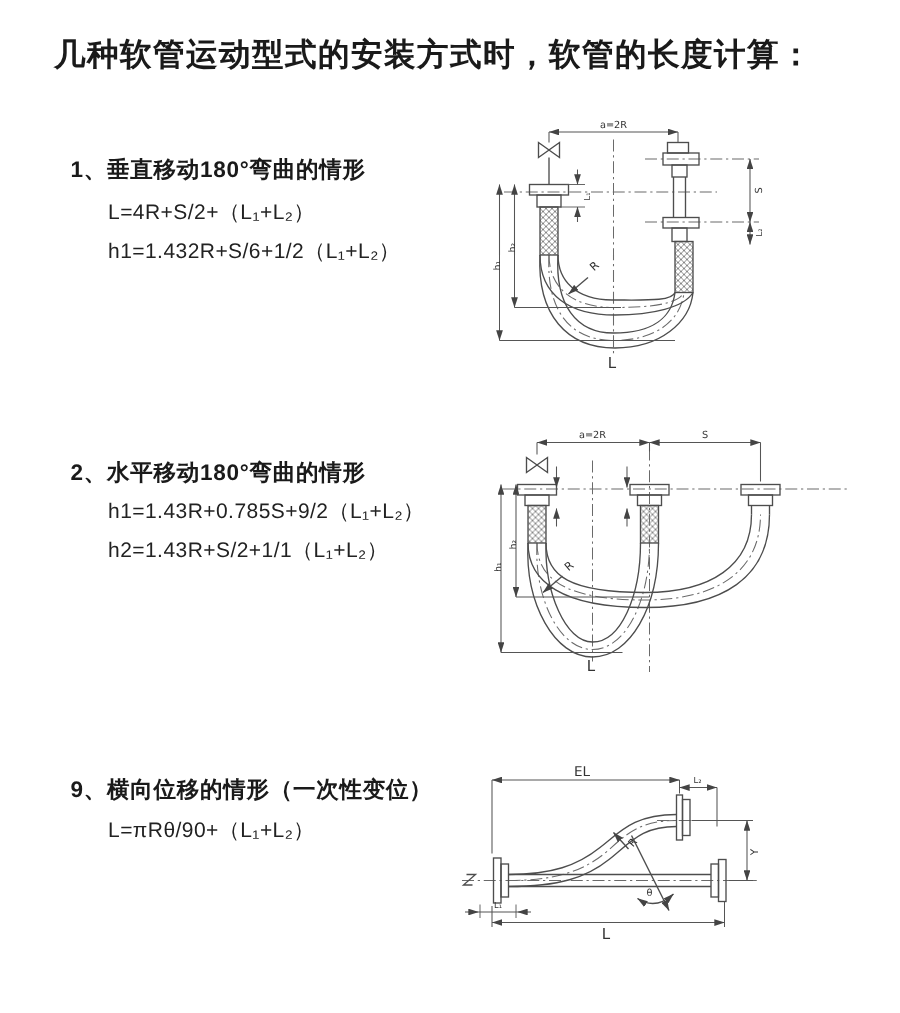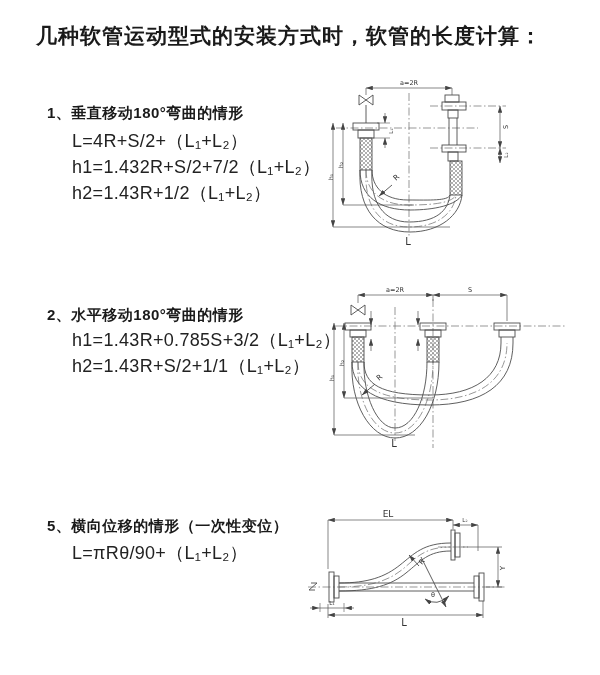--- a/index.html
+++ b/index.html
@@ -1,21 +1,21 @@
 <!DOCTYPE html>
 <html><head>
 <meta charset="utf-8">
 <style>
   html,body{margin:0;padding:0;}
   body{width:600px;height:675px;background:#ffffff;position:relative;overflow:hidden;
        font-family:"Liberation Sans","DejaVu Sans",sans-serif;color:#1e1e1e;}
   .abs{position:absolute;}
   .title{left:36px;top:22px;font-size:21px;font-weight:bold;letter-spacing:1px;color:#1a1a1a;}
   .sec-head{font-size:15px;font-weight:bold;letter-spacing:0.5px;color:#1a1a1a;}
-  .formula{font-size:18px;line-height:26px;color:#222;letter-spacing:0.3px;}
+  .formula{font-size:14px;line-height:26px;color:#222;letter-spacing:0.3px;}
   .f-block{position:absolute;}
   svg text{font-family:"DejaVu Sans","Liberation Sans",sans-serif;fill:#333;stroke:none;}
   .dw{stroke:#4d4d4d;stroke-width:0.9;fill:none;}
   .dm{stroke:#555;stroke-width:0.7;fill:none;}
   .cl{stroke:#6a6a6a;stroke-width:0.7;fill:none;stroke-dasharray:8 2.5 1.5 2.5;}
   .tick{stroke:#555;stroke-width:0.6;}
 </style>
 </head>
 <body>
 
@@ -28,22 +28,21 @@
       <path d="M0,0 L4,4 M4,0 L0,4" stroke="#7a7a7a" stroke-width="0.6" fill="none"></path>
     </pattern>
   </defs>
 </svg>
 
 <div class="abs title">几种软管运动型式的安装方式时，软管的长度计算：</div>
 
 <div class="abs sec-head" style="left:47px;top:104px;">1、垂直移动180°弯曲的情形</div>
 <div class="f-block" style="left:72px;top:128px;">
   <div class="formula">L=4R+S/2+（L₁+L₂）</div>
-  <div class="formula">h1=1.432R+S/2+7/2（L₁+L₂）</div>
-  <div class="formula">h2=1.43R+1/2（L₁+L₂）</div>
+  <div class="formula">h1=1.432R+S/6+1/2（L₁+L₂）</div>
 </div>
 
 <svg class="abs" style="left:300px;top:75px;" width="290" height="185" viewBox="0 0 290 185">
   <g class="cl">
     <line x1="109" y1="18" x2="109" y2="162"></line>
     <line x1="36" y1="53" x2="178" y2="53"></line>
     <line x1="130" y1="31" x2="206" y2="31"></line>
     <line x1="130" y1="73" x2="206" y2="73"></line>
     <path d="M66,95 C66,117 82,130 109,130 C133,130 152,128 156,120"></path>
     <path d="M66,95 C64,132 80,152 109,152 C138,152 154,138 156,120"></path>
@@ -88,21 +87,21 @@
   <text x="206" y="82" font-size="5.5" text-anchor="middle" transform="rotate(-90 206 80)">L₂</text>
   <text x="91" y="58" font-size="5.5" text-anchor="middle" transform="rotate(-90 91 56)">L₁</text>
   <text x="41" y="92" font-size="6" text-anchor="middle" transform="rotate(-90 41 90)">h₂</text>
   <text x="31" y="104" font-size="6" text-anchor="middle" transform="rotate(-90 31 102)">h₁</text>
   <text x="96" y="106" font-size="7.5" transform="rotate(-42 96 106)">R</text>
   <text x="108" y="170" font-size="10" text-anchor="middle">L</text>
 </svg>
 
 <div class="abs sec-head" style="left:47px;top:306px;">2、水平移动180°弯曲的情形</div>
 <div class="f-block" style="left:72px;top:327px;">
-  <div class="formula">h1=1.43R+0.785S+3/2（L₁+L₂）</div>
+  <div class="formula">h1=1.43R+0.785S+9/2（L₁+L₂）</div>
   <div class="formula">h2=1.43R+S/2+1/1（L₁+L₂）</div>
 </div>
 
 <svg class="abs" style="left:315px;top:283px;" width="270" height="170" viewBox="0 0 270 170">
   <g class="cl">
     <line x1="80" y1="24" x2="80" y2="158"></line>
     <line x1="118" y1="16" x2="118" y2="165"></line>
     <line x1="20" y1="43" x2="252" y2="43"></line>
     <path d="M43,79 C41,116 58,150 80,150 C102,150 118,118 118,79"></path>
     <path d="M43,79 C43,103 62,117 115,117 C163,117 192,98 192,60"></path>
@@ -141,21 +140,21 @@
     <line x1="29" y1="115" x2="118" y2="115"></line>
   </g>
   <text x="80" y="9" font-size="6.5" text-anchor="middle">a=2R</text>
   <text x="155" y="9" font-size="6.5" text-anchor="middle">S</text>
   <text x="17" y="97" font-size="6" text-anchor="middle" transform="rotate(-90 17 95)">h₁</text>
   <text x="27" y="82" font-size="6" text-anchor="middle" transform="rotate(-90 27 80)">h₂</text>
   <text x="64" y="98" font-size="7.5" transform="rotate(-40 64 98)">R</text>
   <text x="79" y="164" font-size="10" text-anchor="middle">L</text>
 </svg>
 
-<div class="abs sec-head" style="left:47px;top:517px;">5、横向位移的情形（一次性变位）</div>
+<div class="abs sec-head" style="left:47px;top:517px;">9、横向位移的情形（一次性变位）</div>
 <div class="f-block" style="left:72px;top:540px;">
   <div class="formula">L=πRθ/90+（L₁+L₂）</div>
 </div>
 
 <svg class="abs" style="left:300px;top:505px;" width="300" height="155" viewBox="0 0 300 155">
   <g class="cl">
     <line x1="8" y1="82" x2="205" y2="82"></line>
     <line x1="138" y1="42" x2="168" y2="42"></line>
     <path d="M39,82 C70,82 88,76 103,64 C117,52 125,42 151,42"></path>
   </g>

